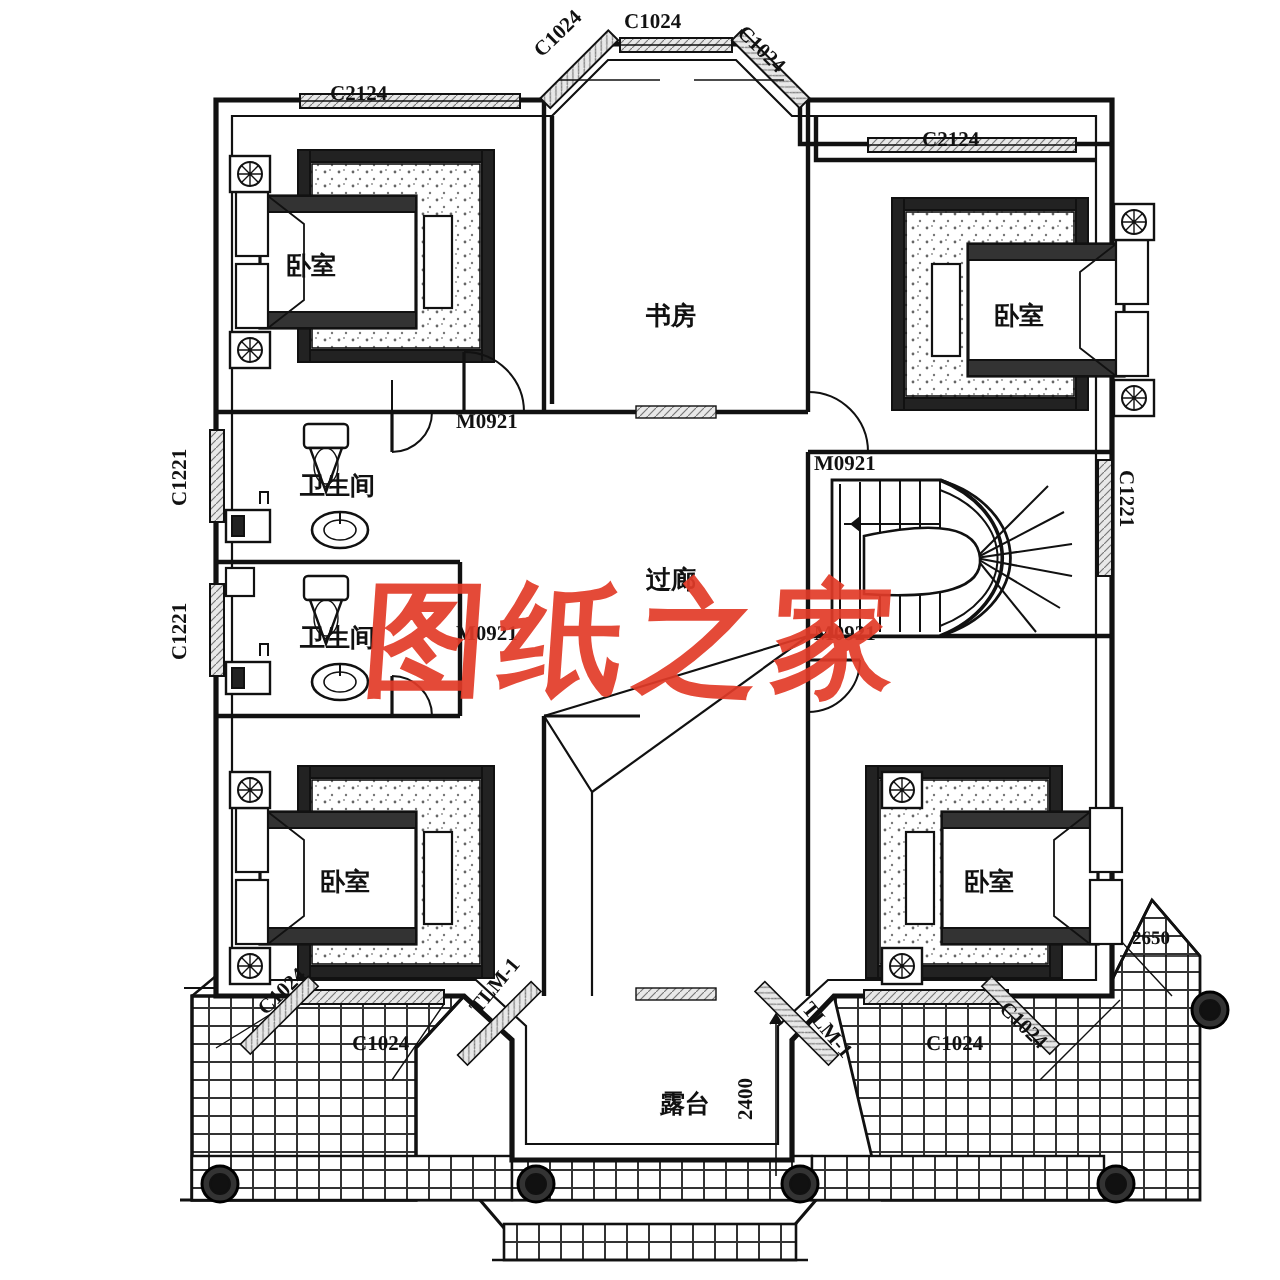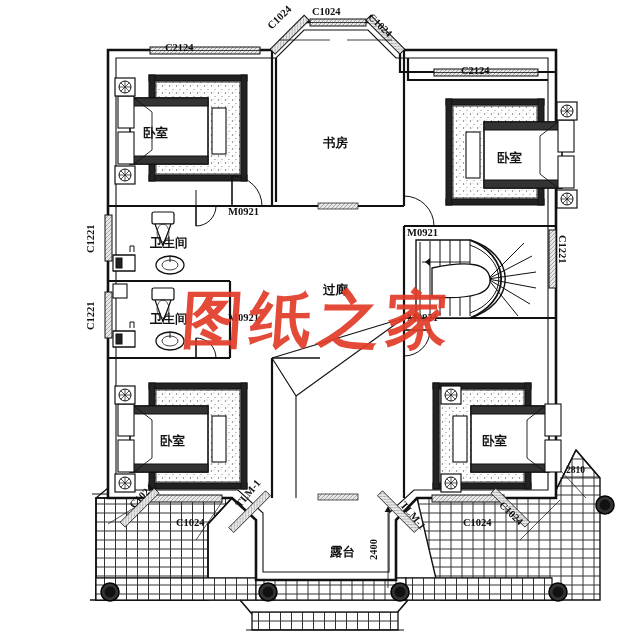--- a/index.html
+++ b/index.html
@@ -376,21 +376,21 @@
   </g>
 
   </g>
 </svg>
 
 <div>
   <div class="lbl room" style="left:143px;top:127px;">卧室</div>
   <div class="lbl room" style="left:497px;top:152px;">卧室</div>
   <div class="lbl room" style="left:160px;top:435px;">卧室</div>
   <div class="lbl room" style="left:482px;top:435px;">卧室</div>
-  <div class="lbl room" style="left:323px;top:137px;">书房</div>
+  <div class="lbl room" style="left:323px;top:152px;">书房</div>
   <div class="lbl room" style="left:150px;top:237px;">卫生间</div>
   <div class="lbl room" style="left:150px;top:313px;">卫生间</div>
   <div class="lbl room" style="left:323px;top:284px;">过廊</div>
   <div class="lbl room" style="left:330px;top:546px;">露台</div>
 </div>
 
 <div>
   <div class="lbl code" style="left:165px;top:43px;">C2124</div>
   <div class="lbl code" style="left:461px;top:66px;">C2124</div>
   <div class="lbl code" style="left:312px;top:7px;">C1024</div>
@@ -409,18 +409,18 @@
   <div class="lbl code" style="left:228px;top:207px;">M0921</div>
   <div class="lbl code" style="left:407px;top:228px;">M0921</div>
   <div class="lbl code" style="left:228px;top:313px;">M0921</div>
   <div class="lbl code" style="left:407px;top:313px;">M0921</div>
   <div class="lbl code rot" style="left:234px;top:503px;transform:rotate(-50deg);">TLM-1</div>
   <div class="lbl code rot" style="left:406px;top:500px;transform:rotate(50deg);">TLM-1</div>
 </div>
 
 <div>
   <div class="lbl code rot" style="left:369px;top:560px;transform:rotate(-90deg);">2400</div>
-  <div class="lbl code" style="left:566px;top:466px;font-size:9.5px;">2810</div>
+  <div class="lbl code" style="left:566px;top:466px;font-size:9.5px;">2650</div>
 </div>
 
 <div class="wm" style="left:182px;top:278px;transform:skewX(-4deg);">图纸之家</div>
 
 </div>
 
 </body></html>

